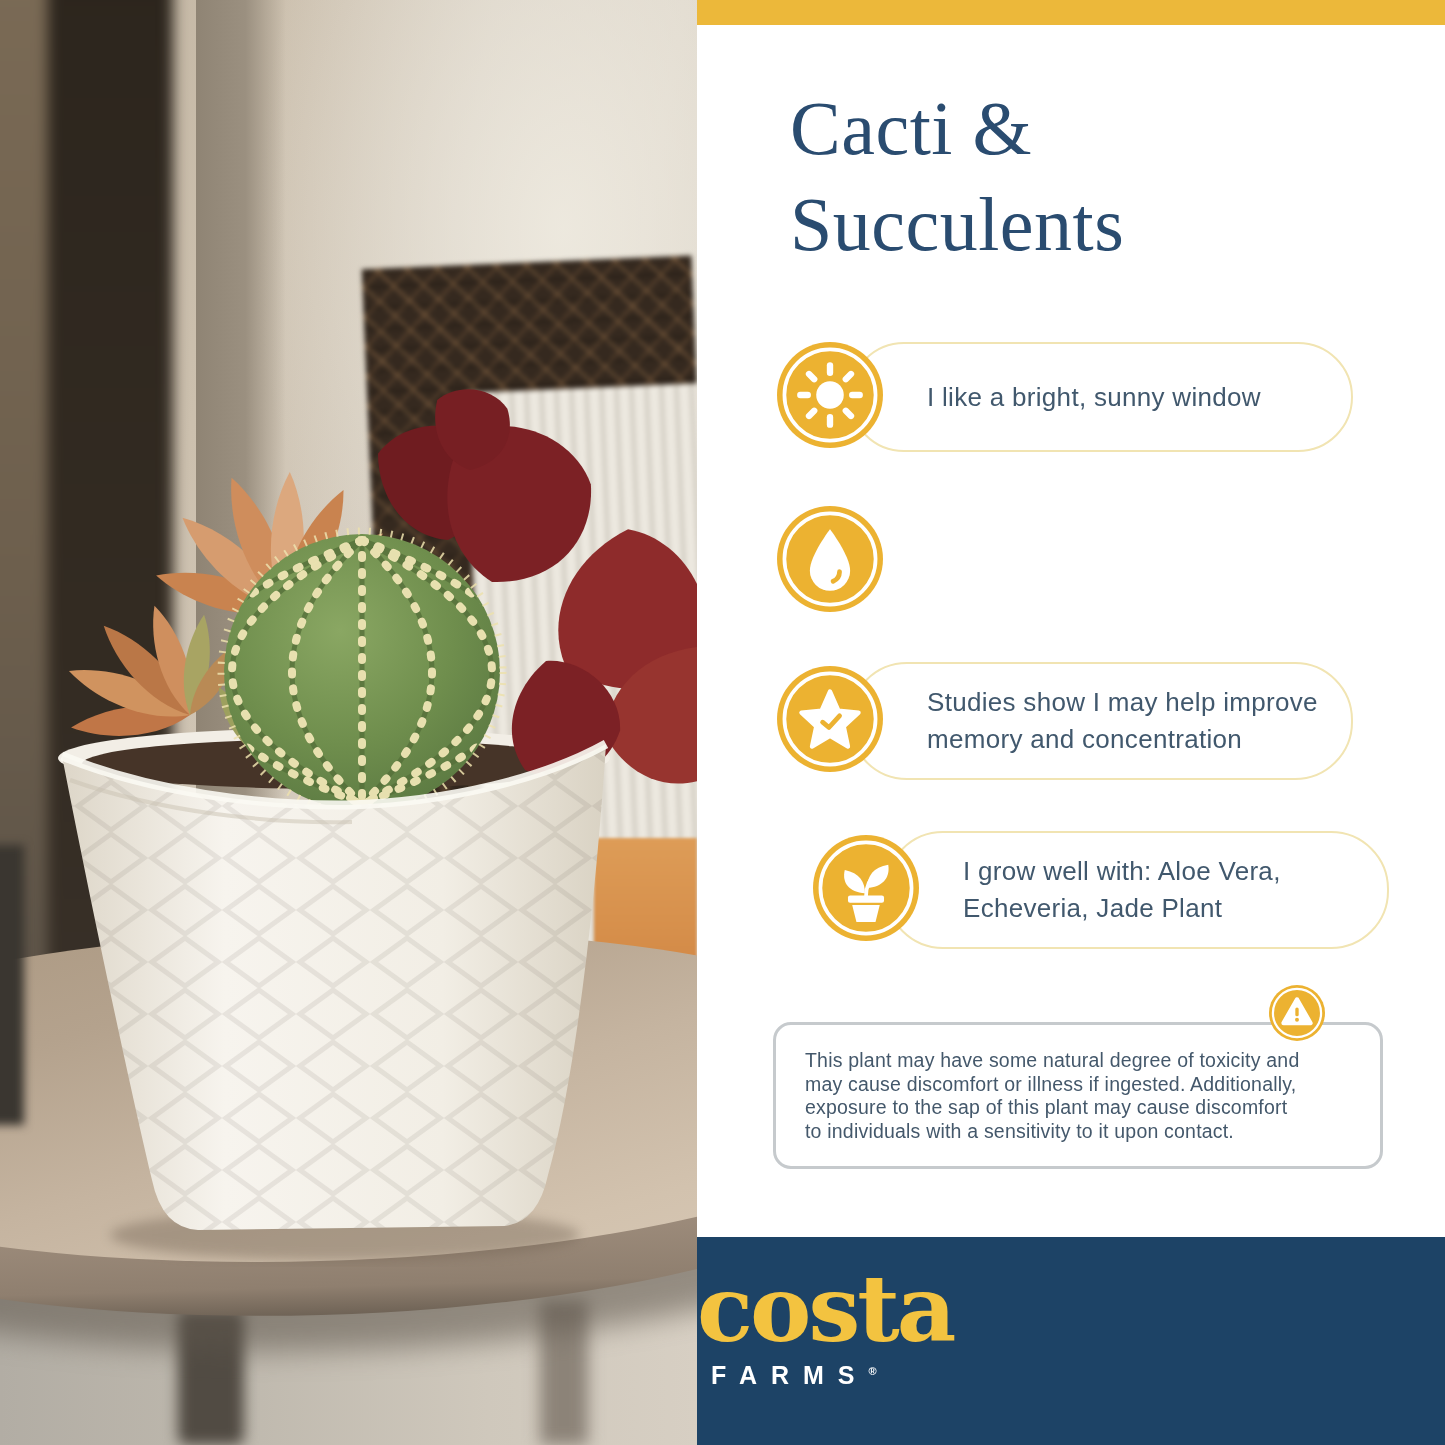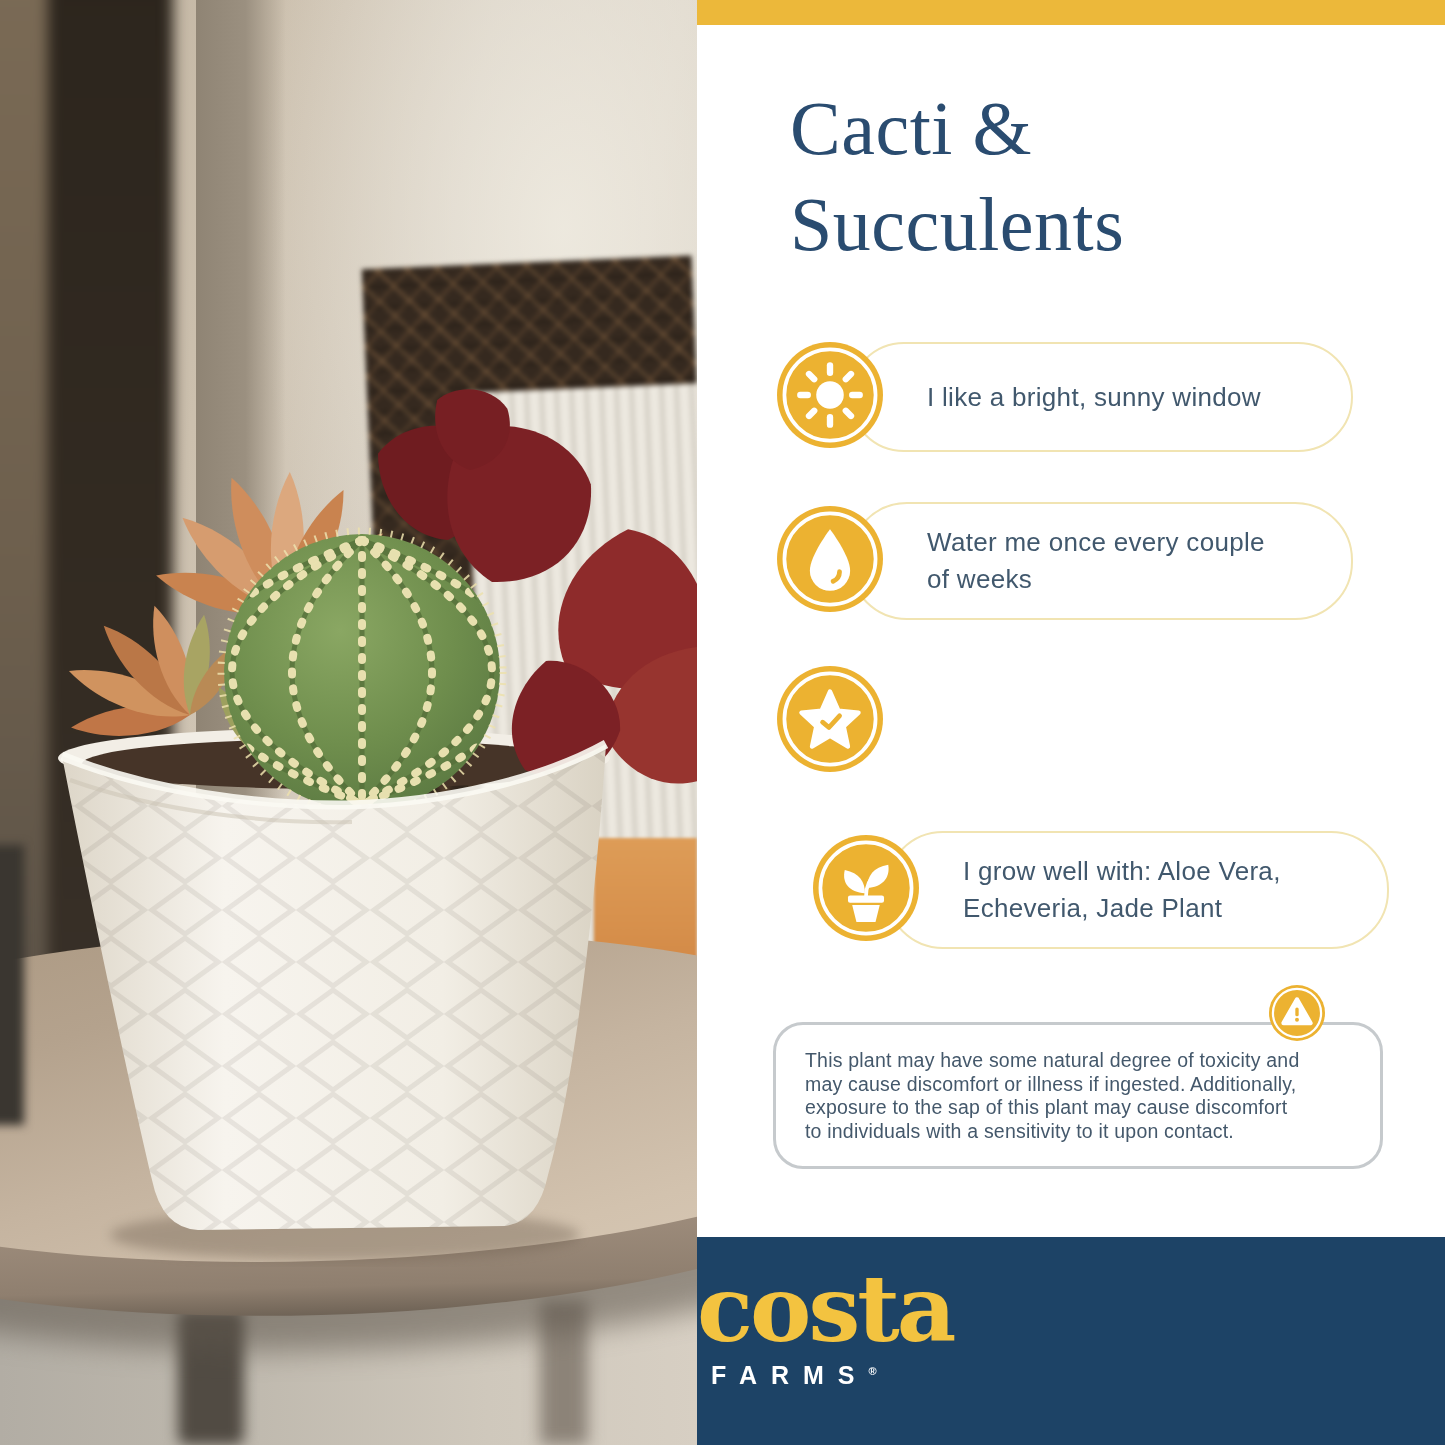--- a/index.html
+++ b/index.html
@@ -50,21 +50,21 @@
   
   .panel{left:697px;top:0;width:748px;height:1445px;background:#ffffff;}
   .topbar{left:0;top:0;width:748px;height:25px;background:#ecb83a;}
   .title{left:93px;top:80px;width:480px;font-family:"Liberation Serif",serif;
          font-size:76px;line-height:96px;color:#2a4c70;white-space:pre-line;letter-spacing:.5px;}
   .feature-row{left:4px;width:748px;padding-left:32px;}
   .pill{position:absolute;left:148px;width:500px;background:#fff;border:2px solid #f1e4b2;border-radius:58px;}
   .pill-text{position:absolute;left:76px;top:50%;transform:translateY(-50%);width:408px;
          font-size:26px;line-height:37px;color:#41586d;letter-spacing:.3px;white-space:pre-line;}
   .icon-badge{position:absolute;left:76px;width:106px;height:106px;}
-  .warning-box{left:76px;top:1022px;width:604px;height:141px;border:3px solid #c6cacd;border-radius:30px;background:#fff;}
+  .warning-box{left:76px;top:1022px;width:604px;height:141px;border:3px solid #c6cacd;border-radius:18px;background:#fff;}
   .warning-text{position:absolute;left:29px;top:24px;width:556px;font-size:19.5px;line-height:23.5px;
          color:#44586b;letter-spacing:.2px;white-space:pre-line;}
   .warning-badge{left:572px;top:985px;width:56px;height:56px;}
   .footer{left:0;top:1237px;width:748px;height:208px;background:#1d4366;}
   .logo{position:absolute;left:0;top:26px;width:748px;}
   .logo-costa{display:block;font-family:"DejaVu Serif",serif;font-weight:bold;
          font-size:92px;line-height:92px;color:#f3c340;letter-spacing:-3px;}
   .logo-farms{display:block;margin-top:6px;font-size:25px;font-weight:bold;color:#ffffff;
          letter-spacing:14px;text-indent:14px;}
   .logo-farms sup{font-size:11px;letter-spacing:0;}
@@ -225,35 +225,35 @@
             <line x1="30.2" y1="30.2" x2="35.1" y2="35.1"></line>
               <line x1="64.9" y1="64.9" x2="69.8" y2="69.8"></line>
             <line x1="69.8" y1="30.2" x2="64.9" y2="35.1"></line>
               <line x1="35.1" y1="64.9" x2="30.2" y2="69.8"></line>
           </g>
         </svg>
       </div>
     </div>
 
     <div class="abs feature-row" style="top:502px;height:114px;">
-      <div class="pill" style="top:0;height:114px;">
-        <span class="pill-text">Water me once every couple
-of weeks</span>
-      </div>
       <div class="icon-badge" style="top:4px;">
         <svg viewBox="0 0 100 100" width="106" height="106">
           <circle cx="50" cy="50" r="50" fill="#ecb231"></circle>
           <circle cx="50" cy="50" r="43" fill="none" stroke="#ffffff" stroke-width="3.5"></circle>
           <path d="M50 22 C50 22 31 47 31 61 A19 19 0 0 0 69 61 C69 47 50 22 50 22 Z" fill="#ffffff"></path>
           <path d="M59 62 A10 10 0 0 1 53 71" fill="none" stroke="#ecb231" stroke-width="4.5" stroke-linecap="round"></path>
         </svg>
       </div>
     </div>
 
     <div class="abs feature-row" style="top:662px;height:114px;">
+      <div class="pill" style="top:0;height:114px;">
+        <span class="pill-text">Studies show I may help improve
+memory and concentration</span>
+      </div>
       <div class="icon-badge" style="top:4px;">
         <svg viewBox="0 0 100 100" width="106" height="106">
           <circle cx="50" cy="50" r="50" fill="#ecb231"></circle>
           <circle cx="50" cy="50" r="43" fill="none" stroke="#ffffff" stroke-width="3.5"></circle>
           <path d="M50 24 L58 42 L77 44 L63 57 L67 76 L50 66 L33 76 L37 57 L23 44 L42 42 Z" fill="#ffffff" stroke="#ffffff" stroke-width="4" stroke-linejoin="round"></path>
           <path d="M43 53 L49 58 L59 47" fill="none" stroke="#ecb231" stroke-width="4.5" stroke-linecap="round" stroke-linejoin="round"></path>
         </svg>
       </div>
     </div>
 

